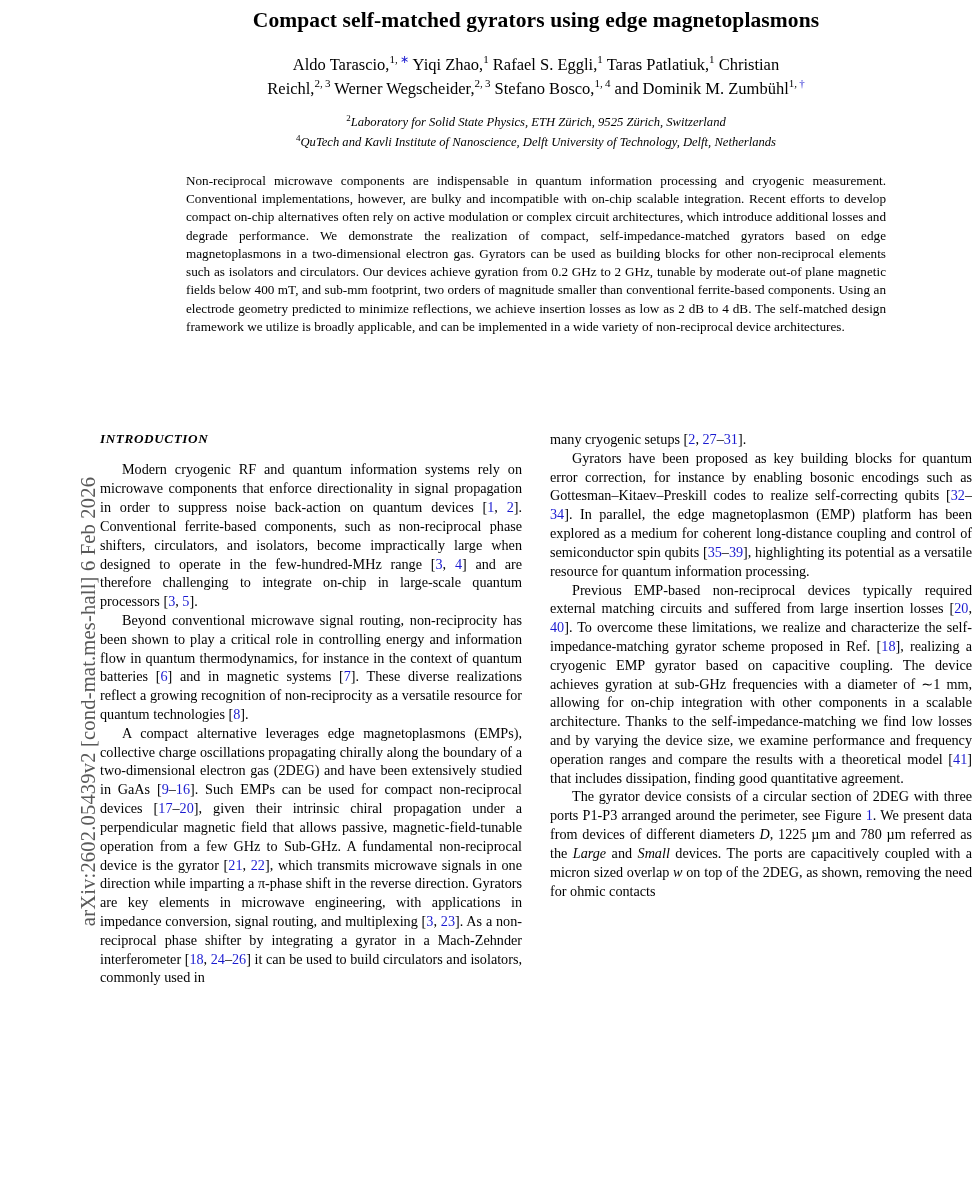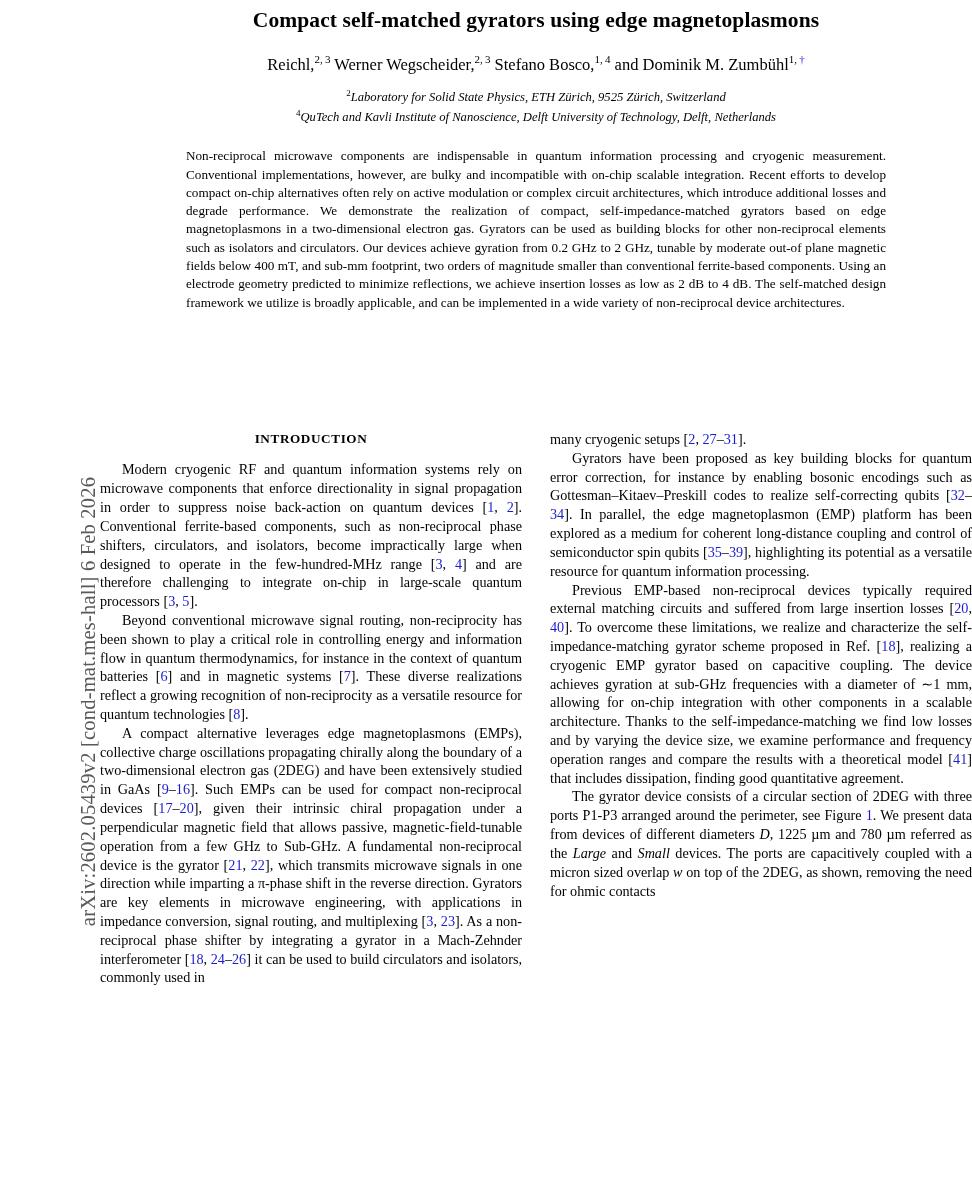--- a/index.html
+++ b/index.html
@@ -85,25 +85,25 @@
     display: flex;
     gap: 28px;
   }
   .col {
     width: 422px;
     font-size: 14.2px;
     line-height: 1.325;
     text-align: justify;
   }
   .sec-head {
-    text-align: center;
     font-size: 13.2px;
     font-weight: bold;
     letter-spacing: 0.6px;
     margin: 0 0 13px 0;
+    font-style: italic;
   }
   .sec-head.second {
     margin-top: 24px;
     margin-bottom: 14px;
   }
   p.par {
     margin: 0;
     text-indent: 22px;
   }
   a.cite {
@@ -116,20 +116,21 @@
 
 <div class="page">
 
   <div class="arxiv-stamp">arXiv:2602.05439v2  [cond-mat.mes-hall]  6 Feb 2026</div>
 
   <div class="content">
 
     <div class="title">Compact self-matched gyrators using edge magnetoplasmons</div>
 
     <div class="authors">
+      <div>Aldo Tarascio,<sup>1, </sup><sup><a class="cite" href="#">∗</a></sup> Yiqi Zhao,<sup>1</sup> Rafael S. Eggli,<sup>1</sup> Taras Patlatiuk,<sup>1</sup> Christian</div>
       <div>Reichl,<sup>2, 3</sup> Werner Wegscheider,<sup>2, 3</sup> Stefano Bosco,<sup>1, 4</sup> and Dominik M. Zumbühl<sup>1, </sup><sup><a class="cite" href="#">†</a></sup></div>
     </div>
 
     <div class="affil">
       <div><sup>2</sup><span>Laboratory for Solid State Physics, ETH Zürich, 9525 Zürich, Switzerland</span></div>
       <div><sup>4</sup><span>QuTech and Kavli Institute of Nanoscience, Delft University of Technology, Delft, Netherlands</span></div>
     </div>
 
     <div class="abstract">Non-reciprocal microwave components are indispensable in quantum information processing and cryogenic measurement. Conventional implementations, however, are bulky and incompatible with on-chip scalable integration. Recent efforts to develop compact on-chip alternatives often rely on active modulation or complex circuit architectures, which introduce additional losses and degrade performance. We demonstrate the realization of compact, self-impedance-matched gyrators based on edge magnetoplasmons in a two-dimensional electron gas. Gyrators can be used as building blocks for other non-reciprocal elements such as isolators and circulators. Our devices achieve gyration from 0.2 GHz to 2 GHz, tunable by moderate out-of plane magnetic fields below 400 mT, and sub-mm footprint, two orders of magnitude smaller than conventional ferrite-based components. Using an electrode geometry predicted to minimize reflections, we achieve insertion losses as low as 2 dB to 4 dB. The self-matched design framework we utilize is broadly applicable, and can be implemented in a wide variety of non-reciprocal device architectures.</div>
 

